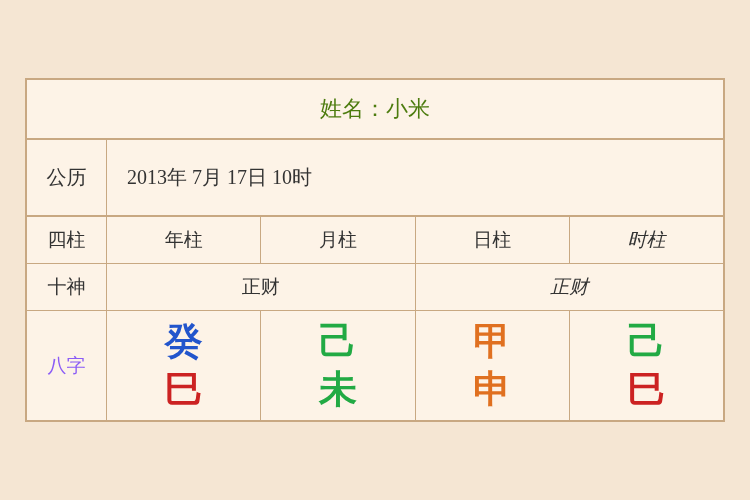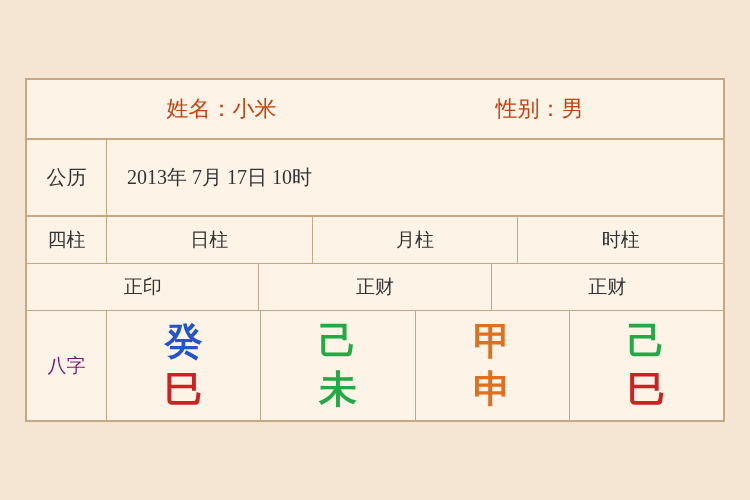--- a/index.html
+++ b/index.html
@@ -17,21 +17,21 @@
       background-color: #fdf3e7;
       border: 2px solid #c8a882;
     }
     .header-row {
       display: flex;
       justify-content: space-around;
       align-items: center;
       padding: 14px 30px;
       border-bottom: 2px solid #c8a882;
       font-size: 22px;
-      color: #c2410c;
+      color: #4d7c0f;
     }
     .info-row {
       display: flex;
       border-bottom: 1.5px solid #c8a882;
     }
     .label-cell {
       width: 80px;
       min-width: 80px;
       display: flex;
       align-items: center;
@@ -58,20 +58,21 @@
       display: flex;
       align-items: center;
       justify-content: center;
       padding: 10px 0;
       font-size: 19px;
       color: #333;
       border-right: 1.5px solid #c8a882;
     }
     .table-header-cell:last-child {
       border-right: none;
+      font-style: italic;
     }
     .table-label-cell {
       width: 80px;
       min-width: 80px;
       display: flex;
       align-items: center;
       justify-content: center;
       font-size: 19px;
       color: #333;
       border-right: 1.5px solid #c8a882;
@@ -80,21 +81,21 @@
     .bazhi-row {
       display: flex;
     }
     .bazhi-label-cell {
       width: 80px;
       min-width: 80px;
       display: flex;
       align-items: center;
       justify-content: center;
       font-size: 19px;
-      color: #701a75;
+      color: #8b5cf6;
       border-right: 1.5px solid #c8a882;
       padding: 14px 0;
     }
     .bazhi-char-cell {
       flex: 1;
       display: flex;
       flex-direction: column;
       align-items: center;
       justify-content: center;
       padding: 10px 0;
@@ -120,40 +121,40 @@
     .color-green2 { color: #22aa44; }
     .color-red { color: #cc2222; }
   </style>
 </head>
 <body>
 
 <div class="container">
 
   <div class="header-row">
     <span>姓名：小米</span>
-    <span>性别：男</span>
   </div>
 
   <div class="info-row">
     <div class="label-cell">公历</div>
     <div class="value-cell">2013年 7月 17日 10时</div>
   </div>
 
   <div class="info-row">
   </div>
 
   <div class="table-row">
     <div class="table-label-cell">四柱</div>
+    <div class="table-header-cell">年柱</div>
+    <div class="table-header-cell">月柱</div>
     <div class="table-header-cell">日柱</div>
-    <div class="table-header-cell">月柱</div>
     <div class="table-header-cell">时柱</div>
   </div>
 
   <div class="table-row">
-    <div class="table-header-cell">正印</div>
+    <div class="table-label-cell">十神</div>
     <div class="table-header-cell">正财</div>
     <div class="table-header-cell">正财</div>
   </div>
 
   <div class="bazhi-row">
     <div class="bazhi-label-cell">八字</div>
 
     <div class="bazhi-char-cell">
       <span class="char-top color-blue">癸</span>
       <span class="char-bottom color-red">巳</span>

